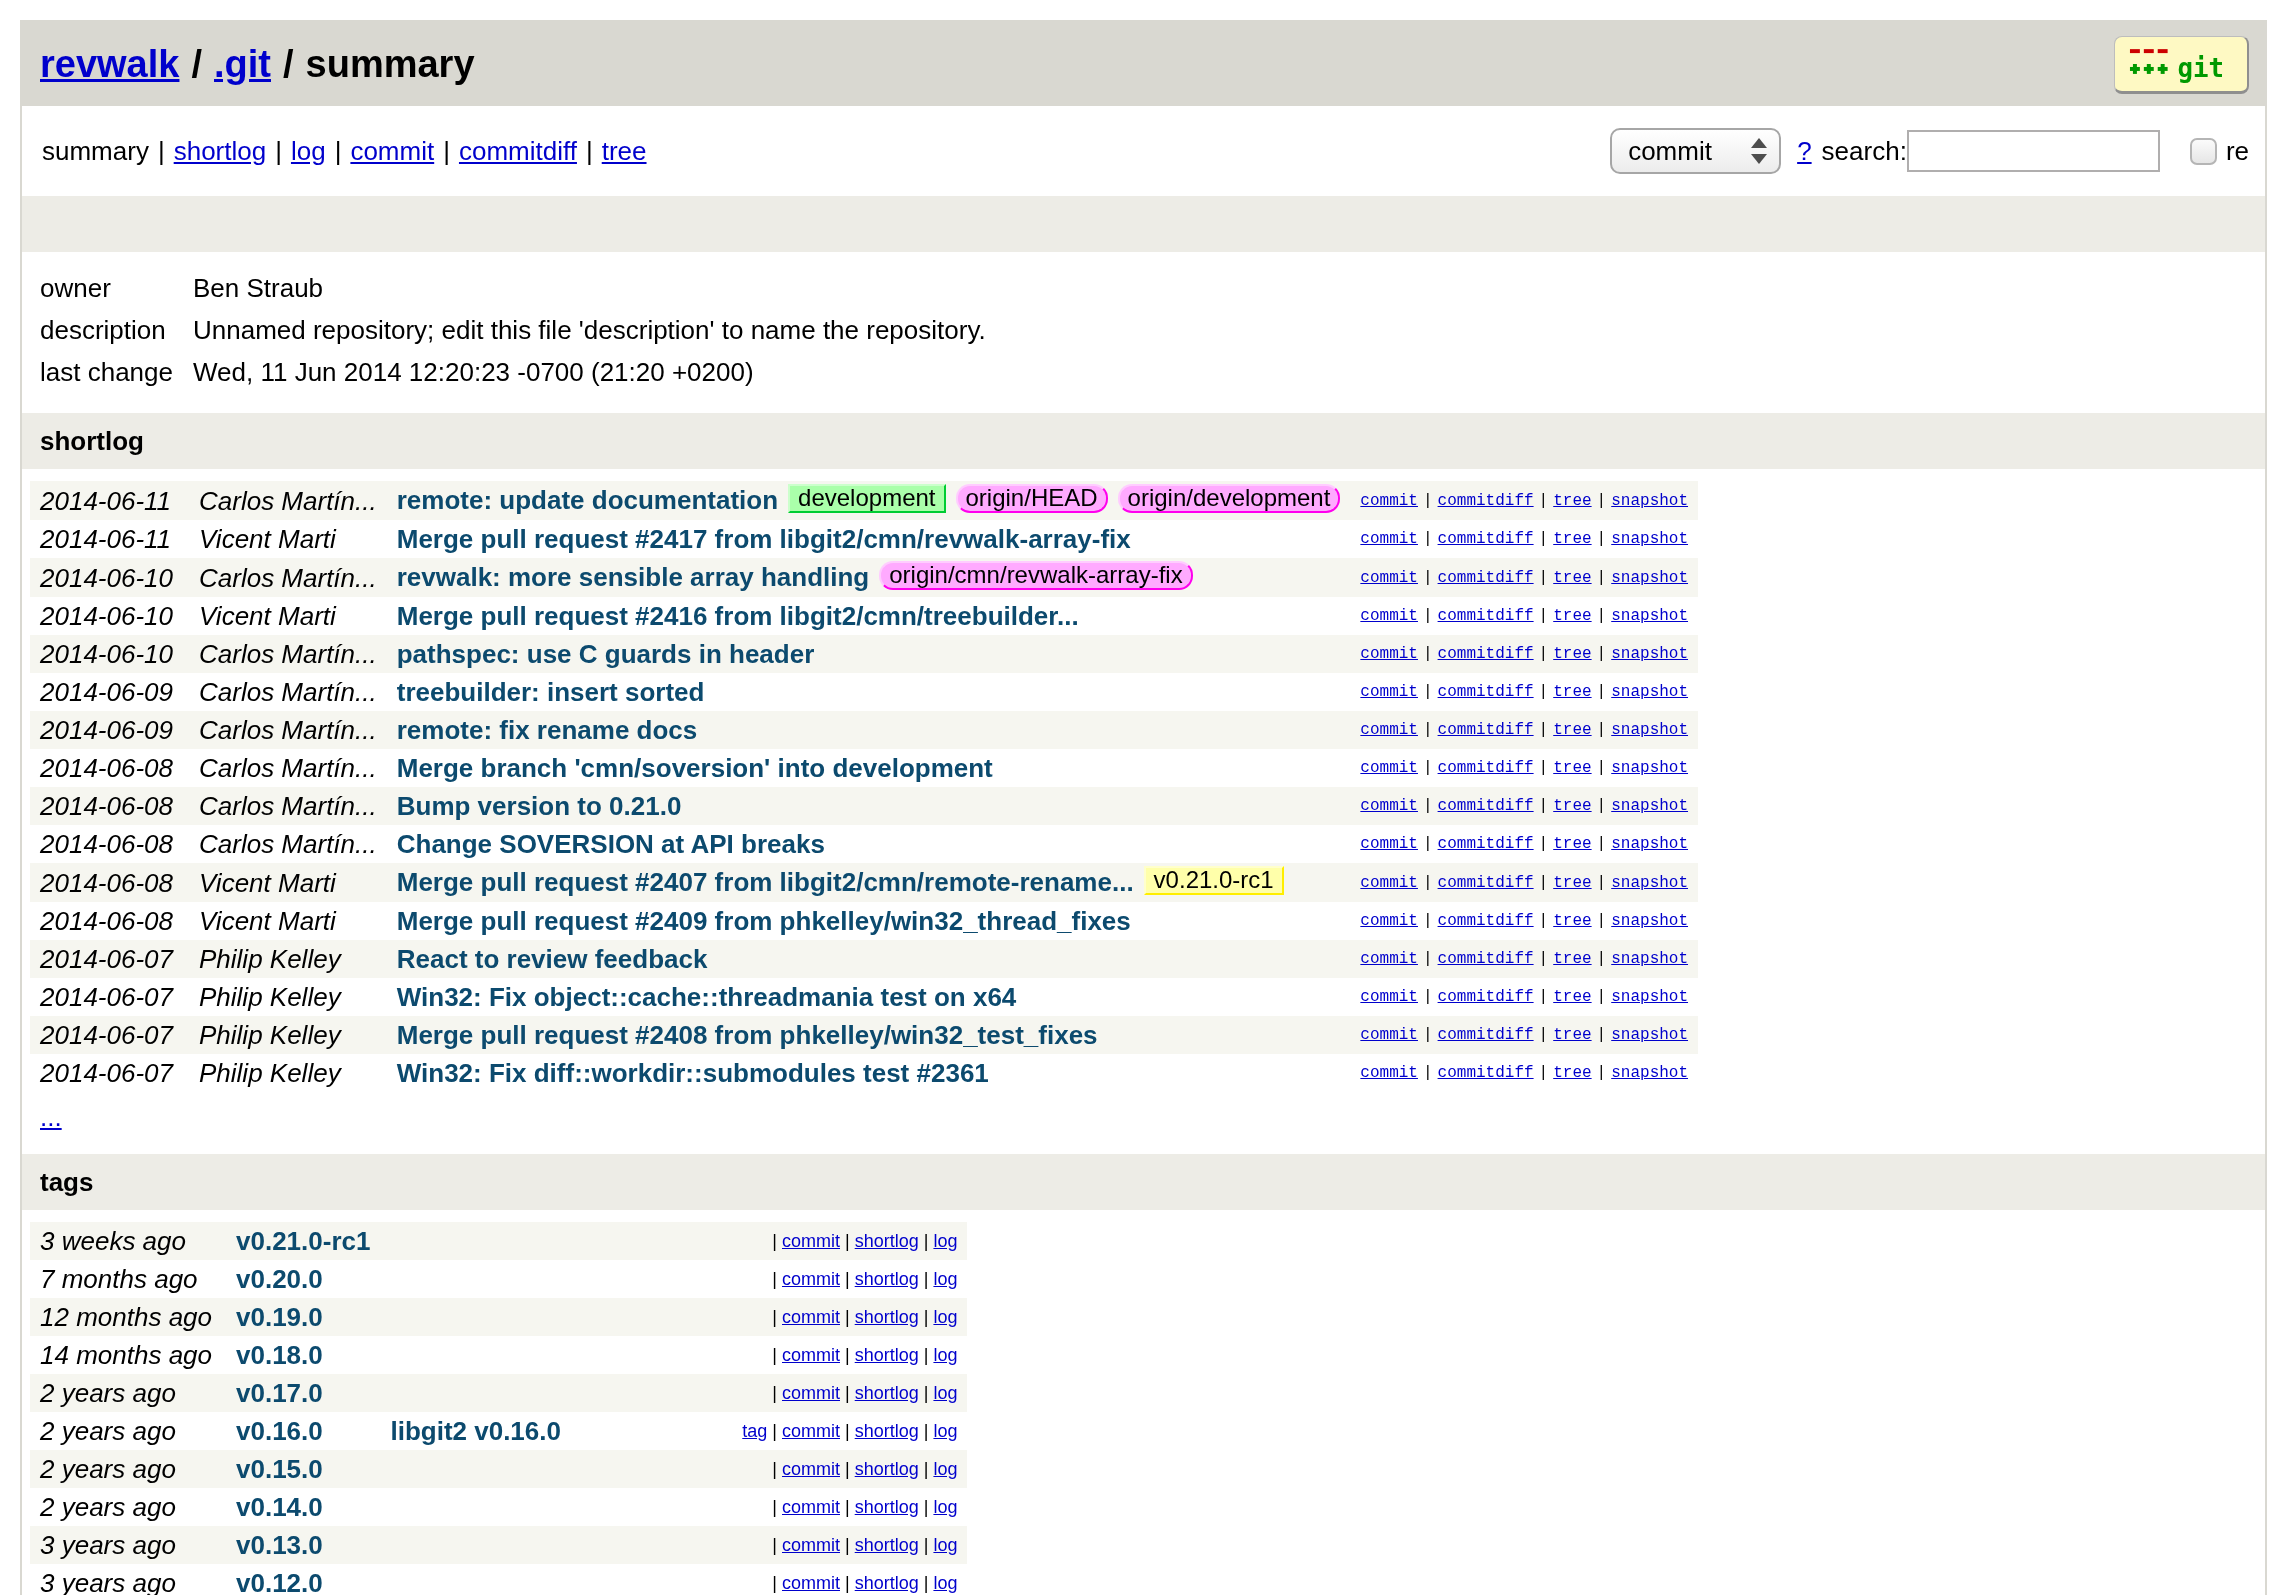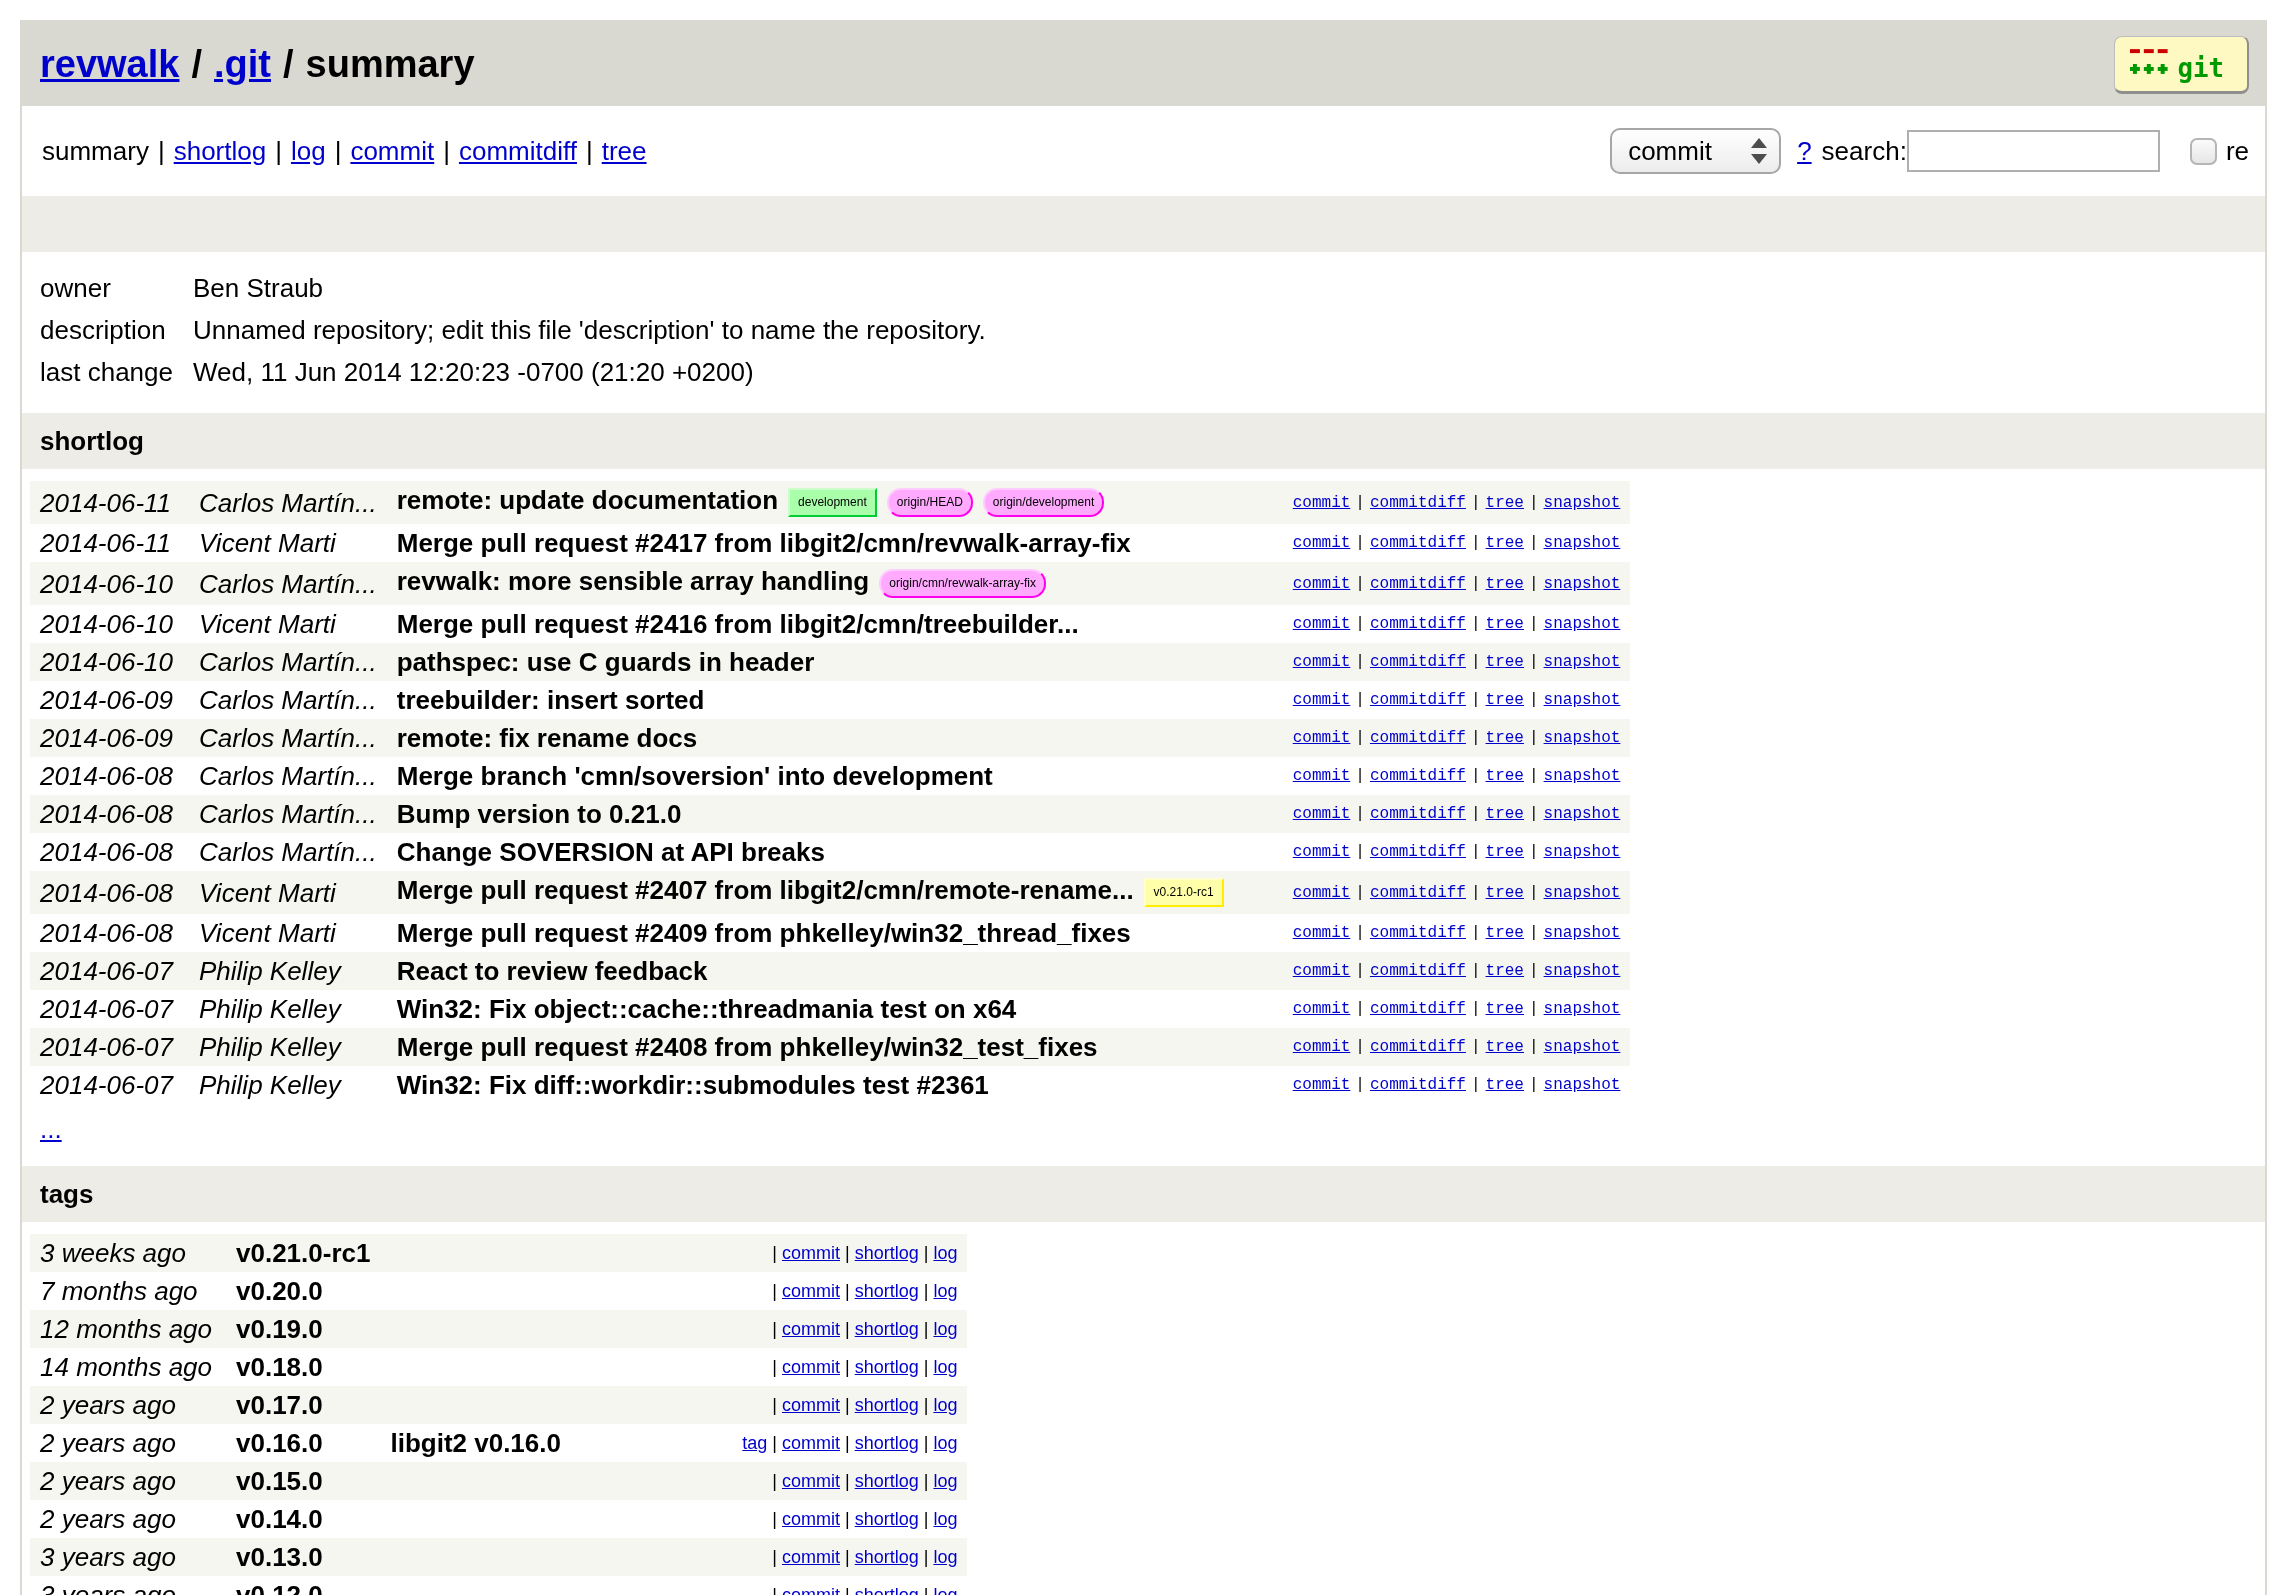--- a/index.html
+++ b/index.html
@@ -68,25 +68,25 @@
 
   
   table.listing { border-collapse:collapse; margin:12px 0 10px 8px; }
   table.listing td { padding:4px 10px; line-height:30px; white-space:nowrap; vertical-align:middle; }
   tr.dark { background:#f6f6f0; }
   tr.light { background:#ffffff; }
   td.c-date { width:159px; font-style:italic; }
   td.c-author { width:189px; font-style:italic; }
   td.c-msg { width:896px; overflow:hidden; }
   td.c-link { width:289px; font-size:16px; line-height:30px;font-family:Liberation Mono, monospace; }
-  a.list { color:#000000; text-decoration:none; font-weight:bold;text-align:center; }
+  a.list { color:#0c4a6e; text-decoration:none; font-weight:bold;text-align:center; }
   a.list.plain { font-weight:bold; }
   .lsep { color:#000; margin:0 5px; }
   span.ref {
-    display:inline-block; padding:1px 8px 2px; font-size:12px; line-height:22px;
+    display:inline-block; padding:1px 8px 2px; font-size:24px; line-height:22px;
     font-weight:normal; border:2px solid; margin-left:10px; position:relative; top:-3px;
   }
   span.ref.head   { background:#aaffaa; border-color:#ccffcc #00cc33 #00cc33 #ccffcc; }
   span.ref.remote { background:#ffaaff; border-color:#ffccff #ff00ee #ff00ee #ffccff;border-radius:14px; }
   span.ref.tag    { background:#ffffaa; border-color:#ffffcc #ffee00 #ffee00 #ffffcc; }
   tr.more-row td { padding:10px 10px 12px; }
 
   td.t-age { width:196px; font-style:italic; }
   td.t-name { width:154px; }
   td.t-comment { width:338px; }

